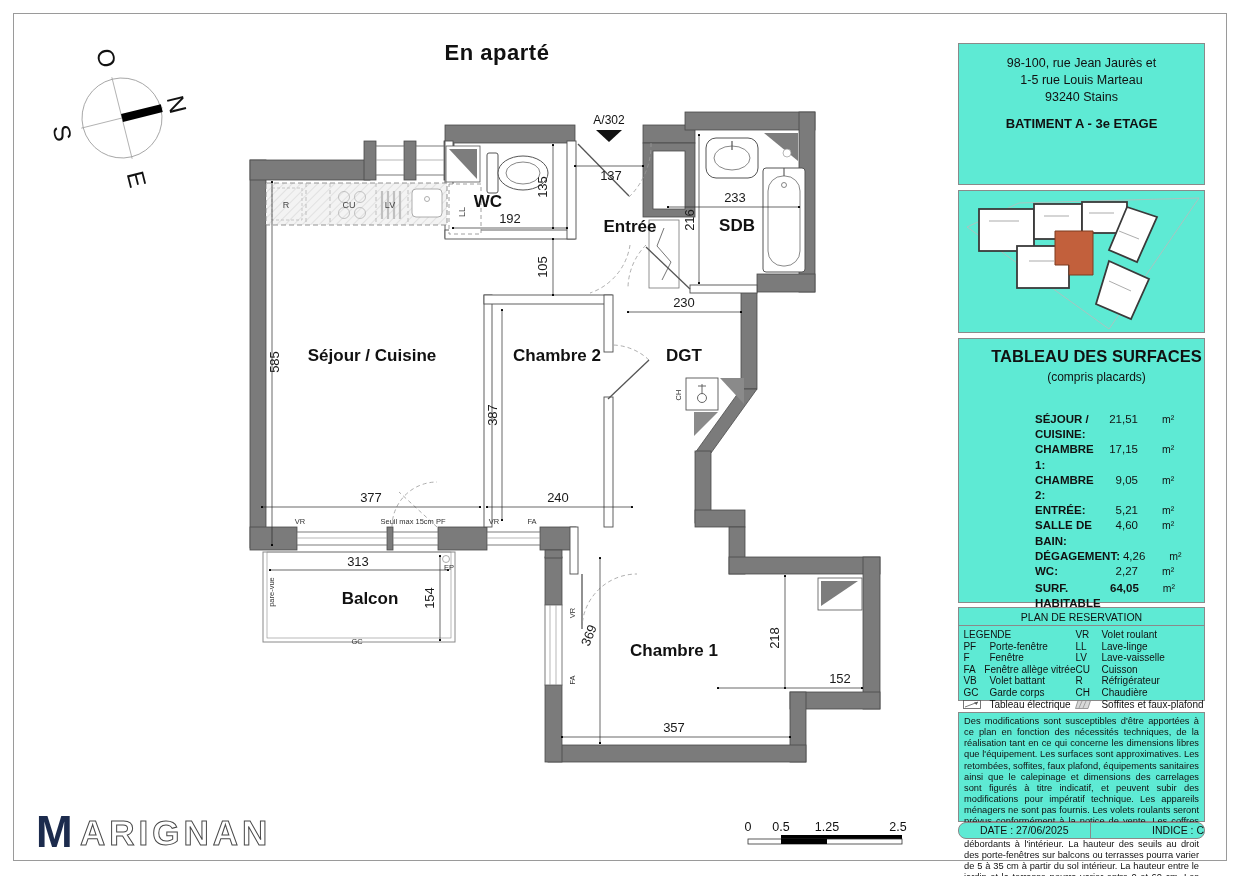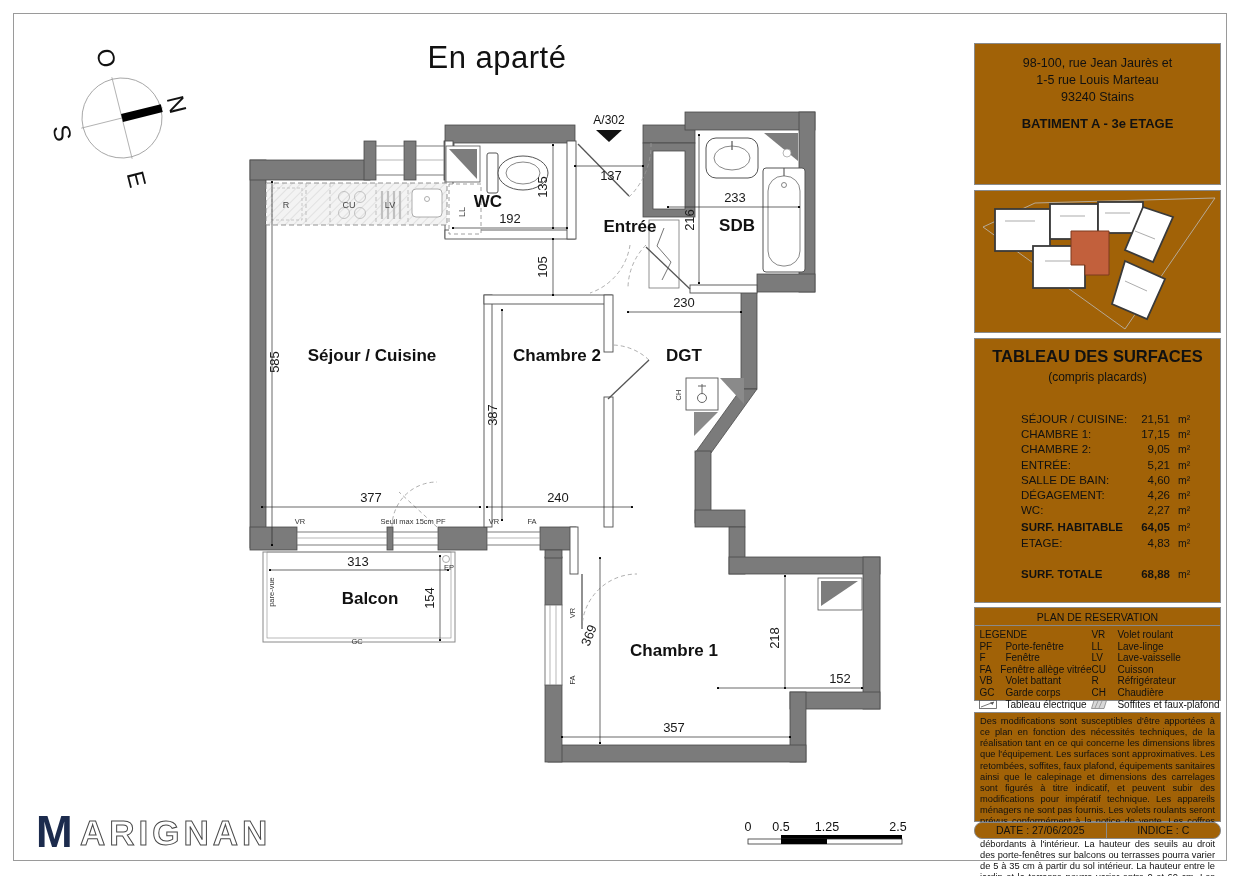--- a/index.html
+++ b/index.html
@@ -1,52 +1,52 @@
 <!DOCTYPE html>
 <html><head>
 <meta charset="utf-8">
 <style>
   html,body{margin:0;padding:0;background:#fff;}
   body{width:1240px;height:876px;position:relative;font-family:"Liberation Sans",sans-serif;color:#111;overflow:hidden;}
   .sheet-border{position:absolute;left:13px;top:13px;width:1212px;height:846px;border:1px solid #9a9a9a;}
-  .page-title{position:absolute;left:377px;top:40px;width:240px;text-align:center;font-size:31px;font-weight:400;color:#111;letter-spacing:.5px;}
+  .page-title{position:absolute;left:377px;top:40px;width:240px;text-align:center;font-size:22px;font-weight:700;color:#111;letter-spacing:.5px;}
   .plan-svg{position:absolute;left:0;top:0;width:1240px;height:876px;}
   
   .panel{position:absolute;left:958px;top:43px;width:247px;}
-  .box{position:absolute;left:16px;border:1px solid #8a8a8a;background:#a16207;box-sizing:border-box;}
+  .box{position:absolute;left:0;border:1px solid #8a8a8a;background:#5eead4;box-sizing:border-box;}
   .info-box{top:0;width:247px;height:142px;text-align:center;padding-top:11px;}
   .addr{font-size:12.5px;line-height:1.35;}
   .apt{font-size:19px;margin-top:7px;}
   .lot{font-size:19px;margin-top:4px;}
   .bat{font-size:13px;font-weight:bold;margin-top:10px;}
   .key-box{top:147px;width:247px;height:143px;}
-  .surf-box{top:295px;width:247px;height:265px;}
+  .surf-box{top:295px;width:247px;height:265px;padding-left:30px;}
   .surf-title{text-align:center;font-size:16.5px;font-weight:bold;margin-top:8px;}
   .surf-sub{text-align:center;font-size:12px;margin-top:4px;}
   .surf-rows{margin-top:28px;padding:0 22px 0 46px;font-size:11.5px;}
   .srow{display:flex;line-height:15.2px;}
-  .srow .lab{flex:1;}
+  .srow .lab{flex:1;font-weight:bold;}
   .srow .val{width:40px;text-align:right;}
-  .srow .unit{width:20px;text-align:left;margin-left:8px;font-size:10.5px;}
+  .srow .unit{width:20px;text-align:left;margin-left:24px;font-size:10.5px;}
   .srow.bold .lab,.srow.bold .val{font-weight:bold;}
   .srow.hab{margin-top:2px;}
   .srow.tot{margin-top:16px;}
   .legend-box{top:564px;width:247px;height:94px;padding:0;}
   .legend-head{text-align:center;font-size:10.5px;border-bottom:1px solid #8a8a8a;padding:3px 0 2px;}
   .legend-cols{display:flex;padding:3px 6px 0 10px;font-size:10px;justify-content:center;}
   .lcol{width:112px;}
   .rcol{flex:1;}
   .lrow{display:flex;line-height:11.6px;height:11.6px;overflow:visible;white-space:nowrap;}
   .lrow .ab{width:26px;}
   .legende-t{line-height:11.6px;}
   .icon-cell{width:26px;display:flex;align-items:center;}
   .disc-box{top:669px;width:247px;height:110px;padding:3px 5px;font-size:9.3px;line-height:1.2;text-align:justify;}
   .date-row{top:779px;width:247px;height:17px;display:flex;border-radius:8px;}
   .date-cell{flex:1.15;border-right:1px solid #8a8a8a;text-align:center;font-size:10.5px;line-height:15px;}
-  .ind-cell{flex:1;text-align:center;font-size:10.5px;line-height:15px;}
+  .ind-cell{flex:1;text-align:right;font-size:10.5px;line-height:15px;}
   svg text{font-family:"Liberation Sans",sans-serif;}
   .rlab{font-size:17px;font-weight:bold;fill:#111;}
   .dim{font-size:13px;fill:#1a1a1a;}
   .tiny{font-size:7.5px;fill:#333;}
   .mk{font-size:9px;fill:#444;}
 </style>
 </head>
 <body>
 
 <div class="sheet-border"></div>

